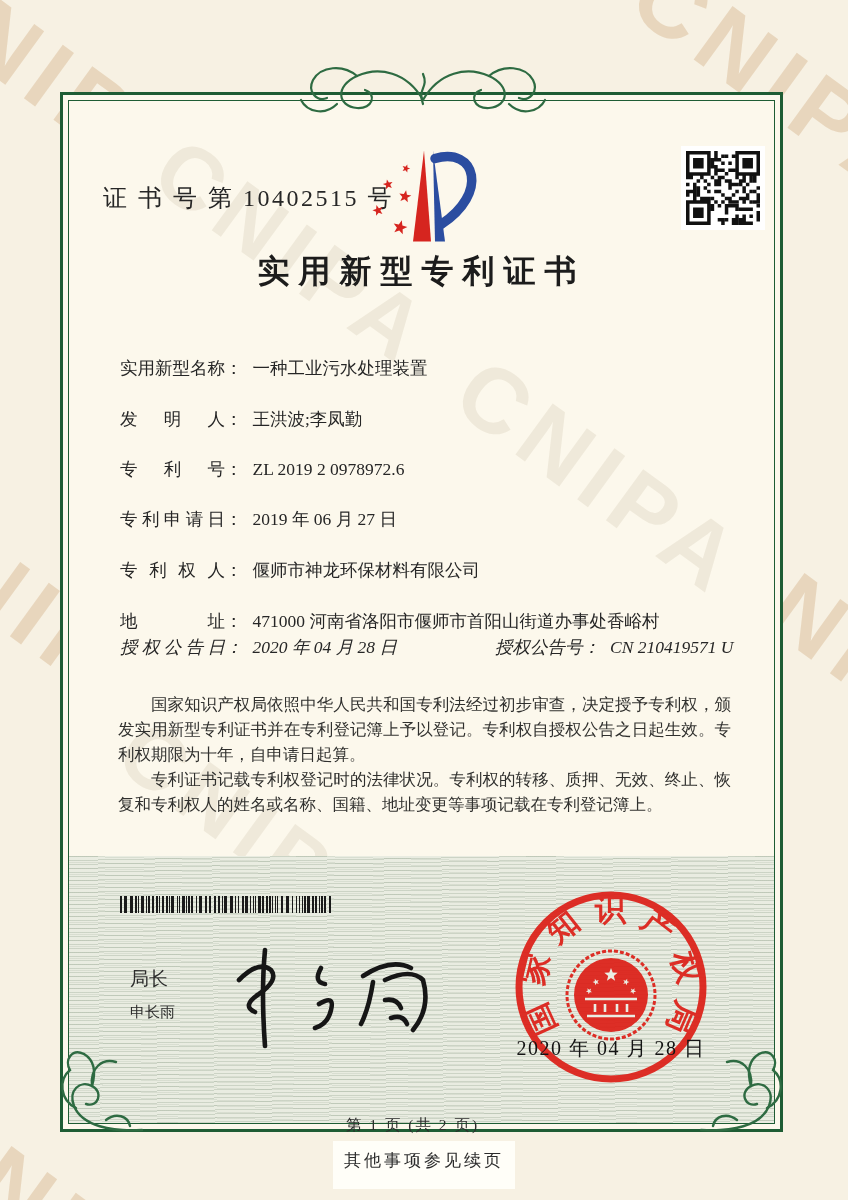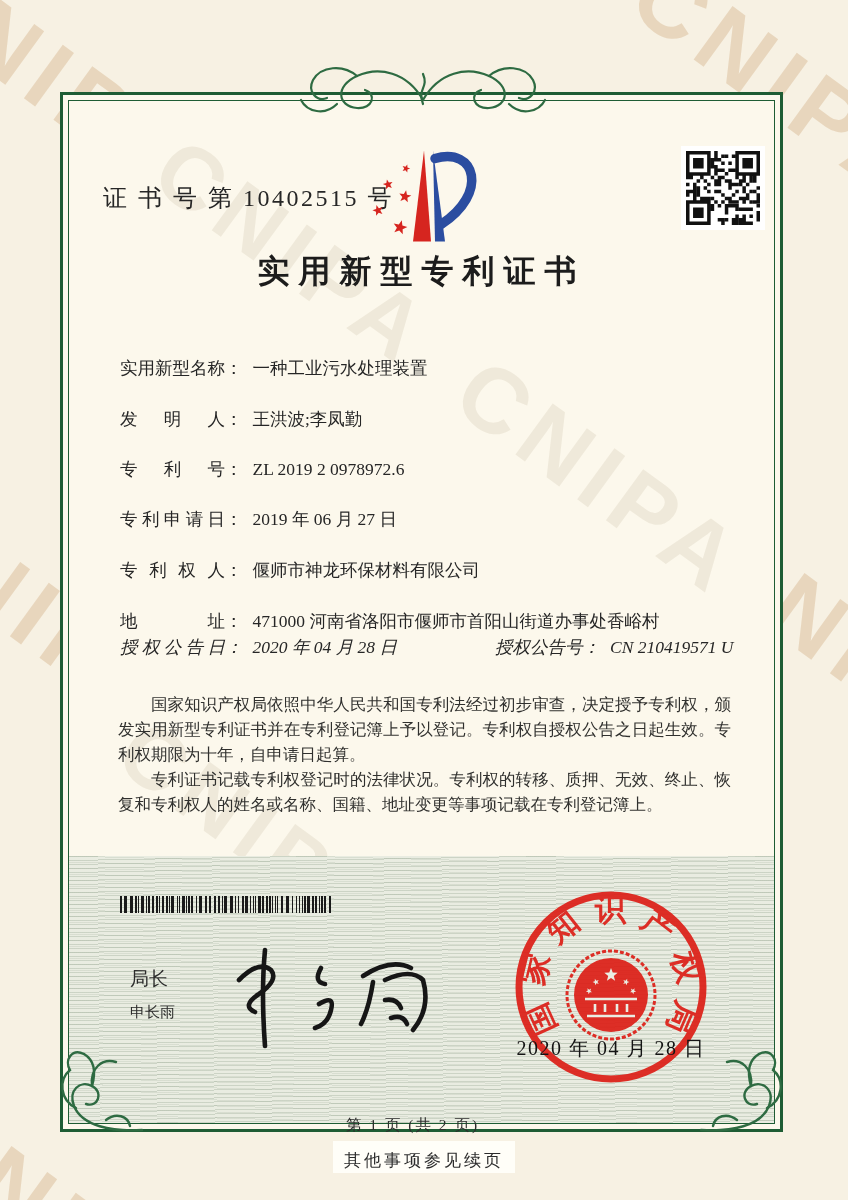--- a/index.html
+++ b/index.html
@@ -57,21 +57,21 @@
   .sig-title{position:absolute;left:130px;top:966px;z-index:5;font-family:"Liberation Sans","DejaVu Sans",sans-serif;font-size:19px;color:#2b2b2b;}
   .sig-name{position:absolute;left:130px;top:1003px;z-index:5;font-family:"Liberation Sans","DejaVu Sans",sans-serif;font-size:15px;color:#2b2b2b;}
   .signature{position:absolute;left:225px;top:942px;z-index:5;}
   .seal{position:absolute;left:511px;top:887px;z-index:6;}
   .seal-date{
     position:absolute;left:505px;top:1035px;width:212px;z-index:7;text-align:center;
     font-size:20px;letter-spacing:1.5px;color:#141414;
   }
   .page-info{position:absolute;left:60px;top:1086px;width:705px;text-align:center;z-index:5;font-size:15.5px;letter-spacing:2px;color:#2c2c2c;margin-top:29px;}
   .footer-note-box{
-    position:absolute;left:333px;top:1141px;width:182px;height:32px;z-index:5;
+    position:absolute;left:333px;top:1141px;width:182px;height:48px;z-index:5;
     background:#fffef8;text-align:center;line-height:40px;font-size:17px;letter-spacing:3px;color:#2c2c2c;
   }
 </style>
 </head>
 <body>
 
 <div class="page">
 
   <span class="wm" style="left:-58px;top:-70px;">CNIPA</span>
   <span class="wm" style="left:676px;top:-62px;">CNIPA</span>

